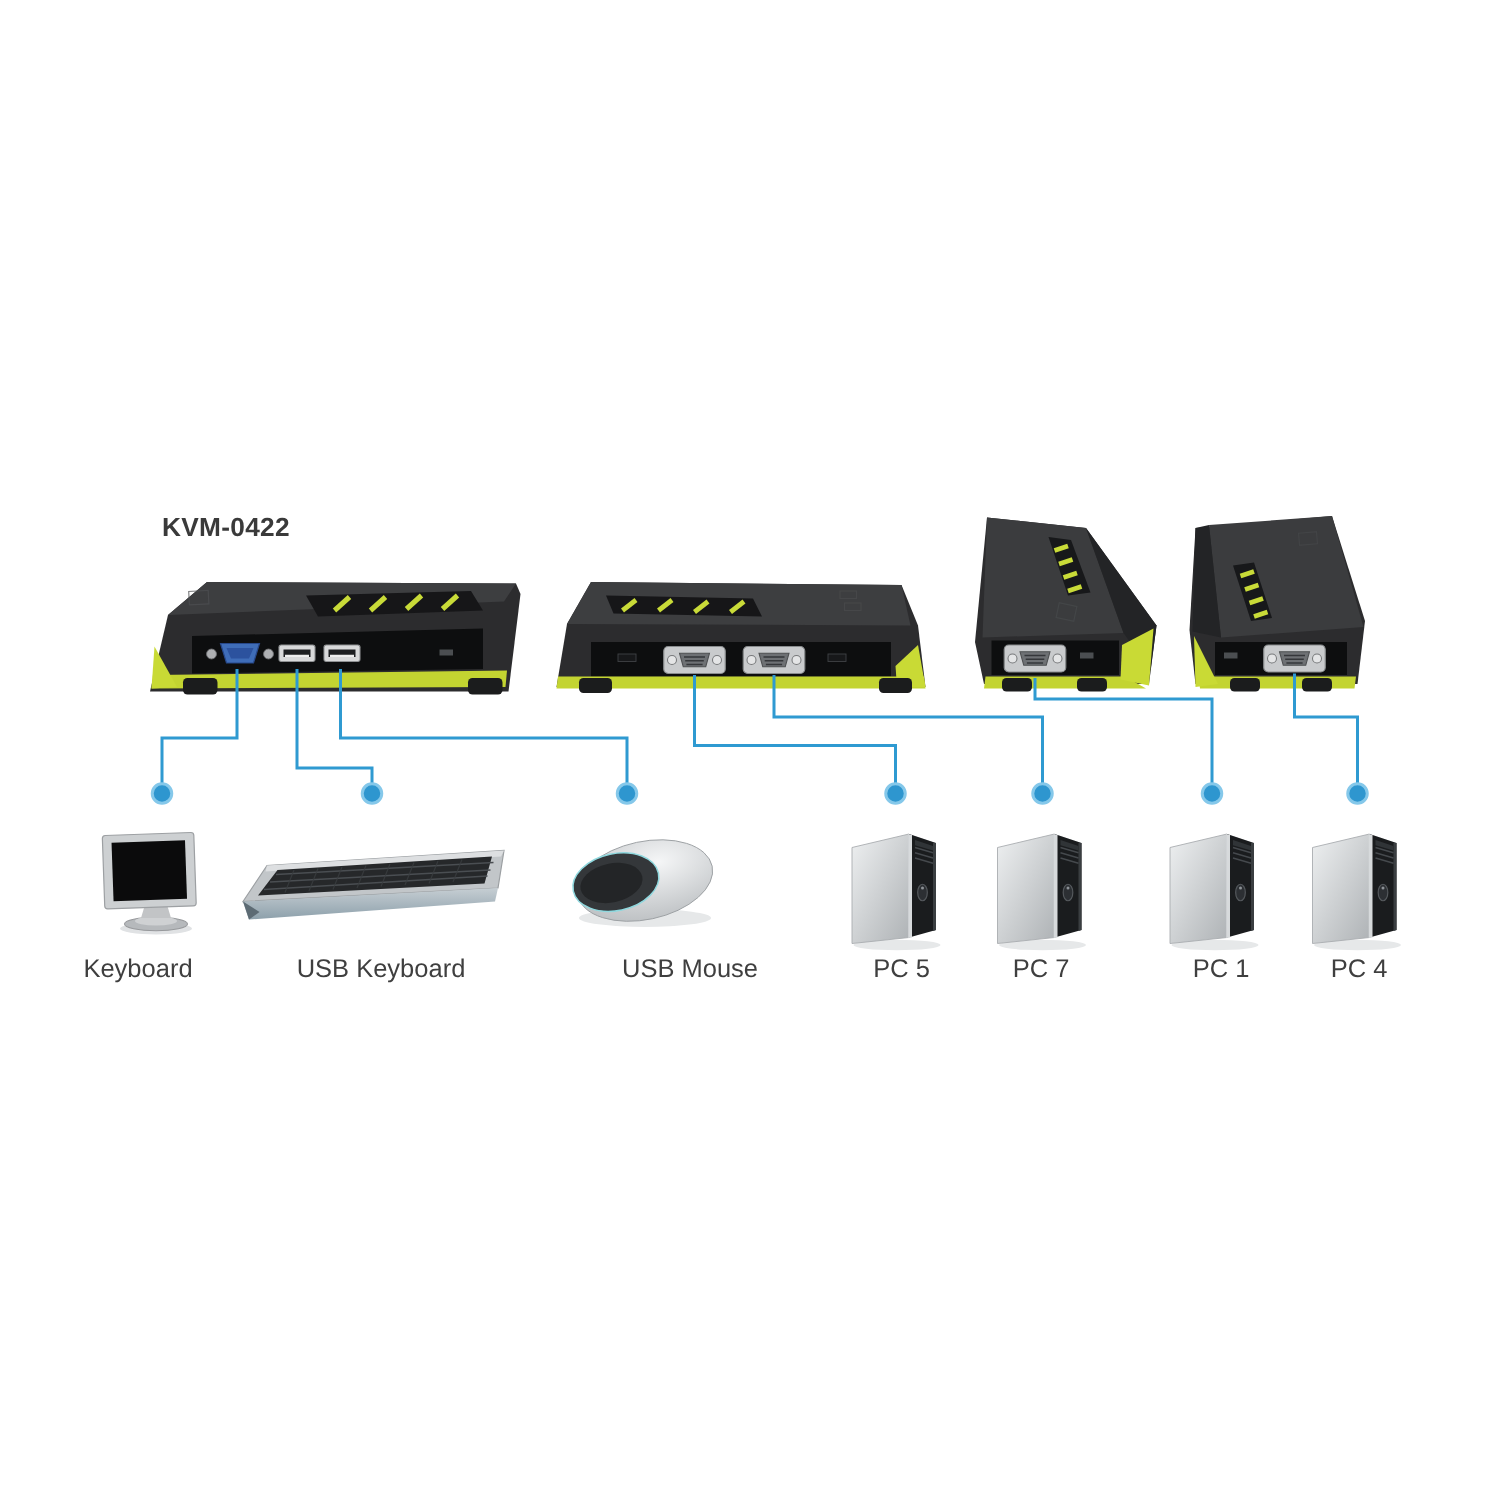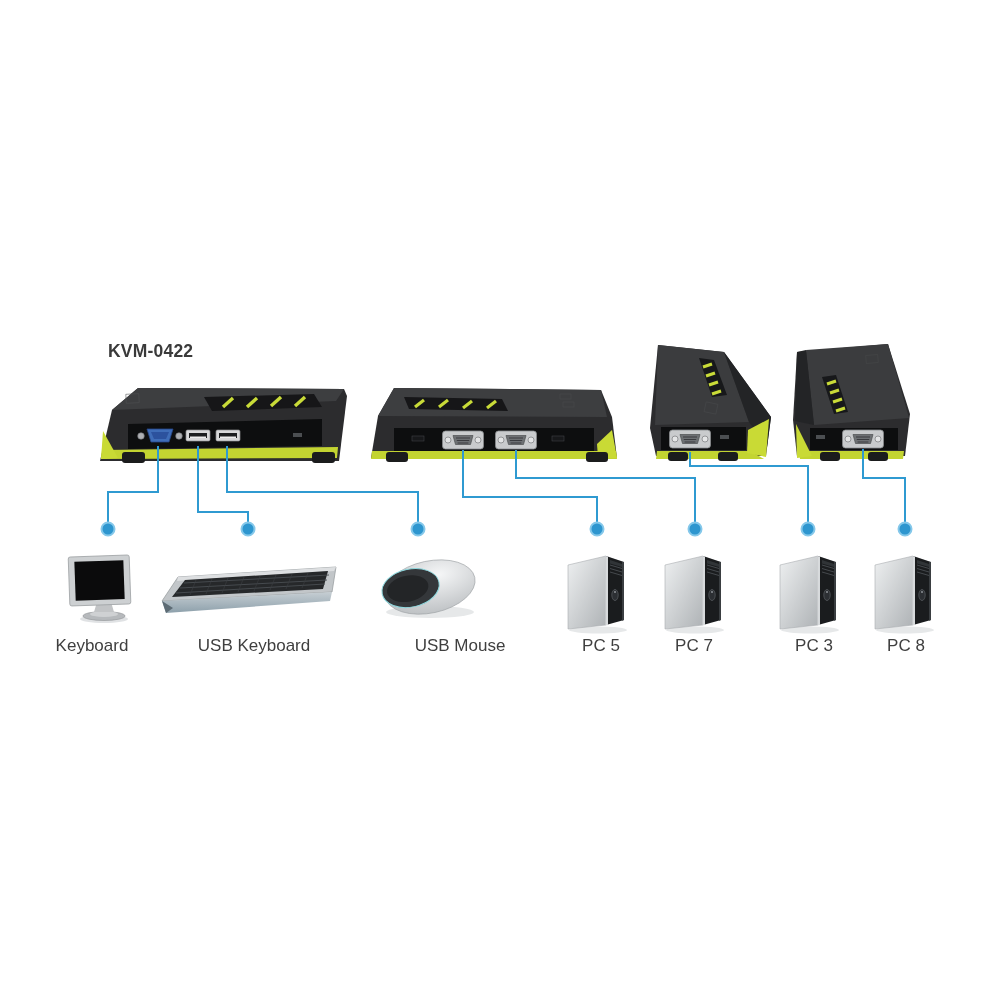--- a/index.html
+++ b/index.html
@@ -230,16 +230,16 @@
     <g>
         <use href="#pc-tower" x="872" y="552"></use>
       </g>
   </svg>
 
   <div class="device-label" style="left:92px">Keyboard</div>
   <div class="device-label" style="left:254px">USB Keyboard</div>
   <div class="device-label" style="left:460px">USB Mouse</div>
   <div class="device-label" style="left:601px">PC 5</div>
   <div class="device-label" style="left:694px">PC 7</div>
-  <div class="device-label" style="left:814px">PC 3</div>
-  <div class="device-label" style="left:906px">PC 8</div>
+  <div class="device-label" style="left:814px">PC 1</div>
+  <div class="device-label" style="left:906px">PC 4</div>
 
 </div>
 
 </body></html>

